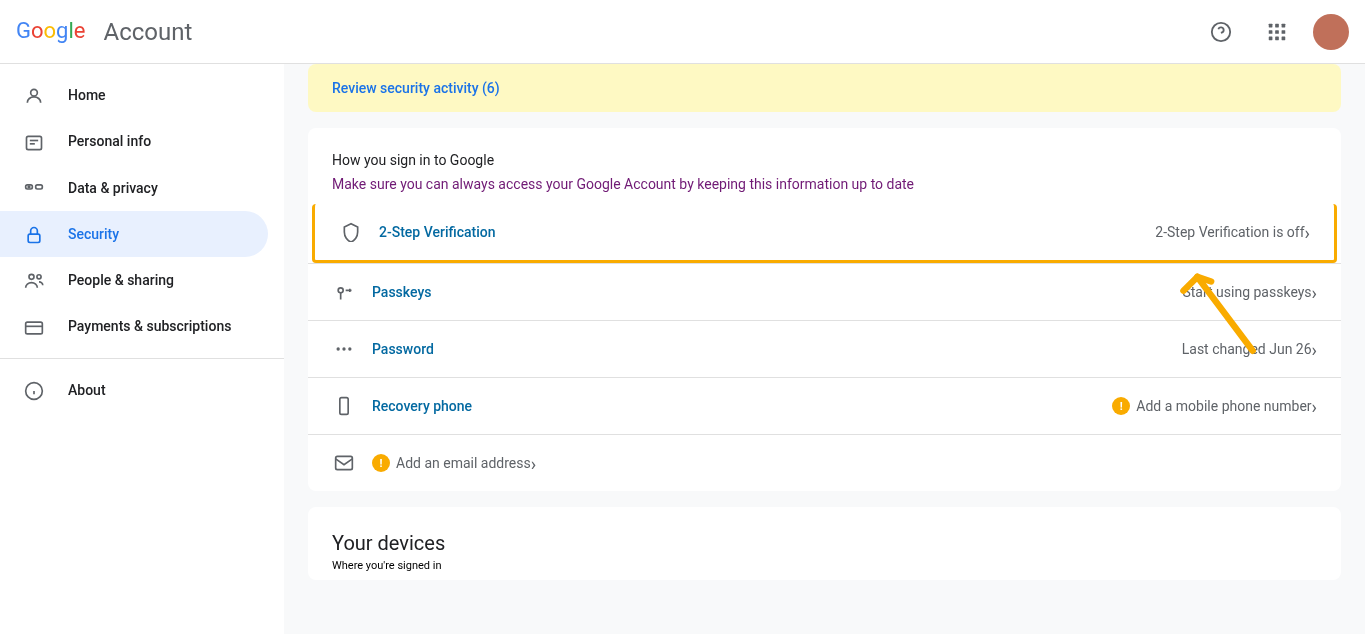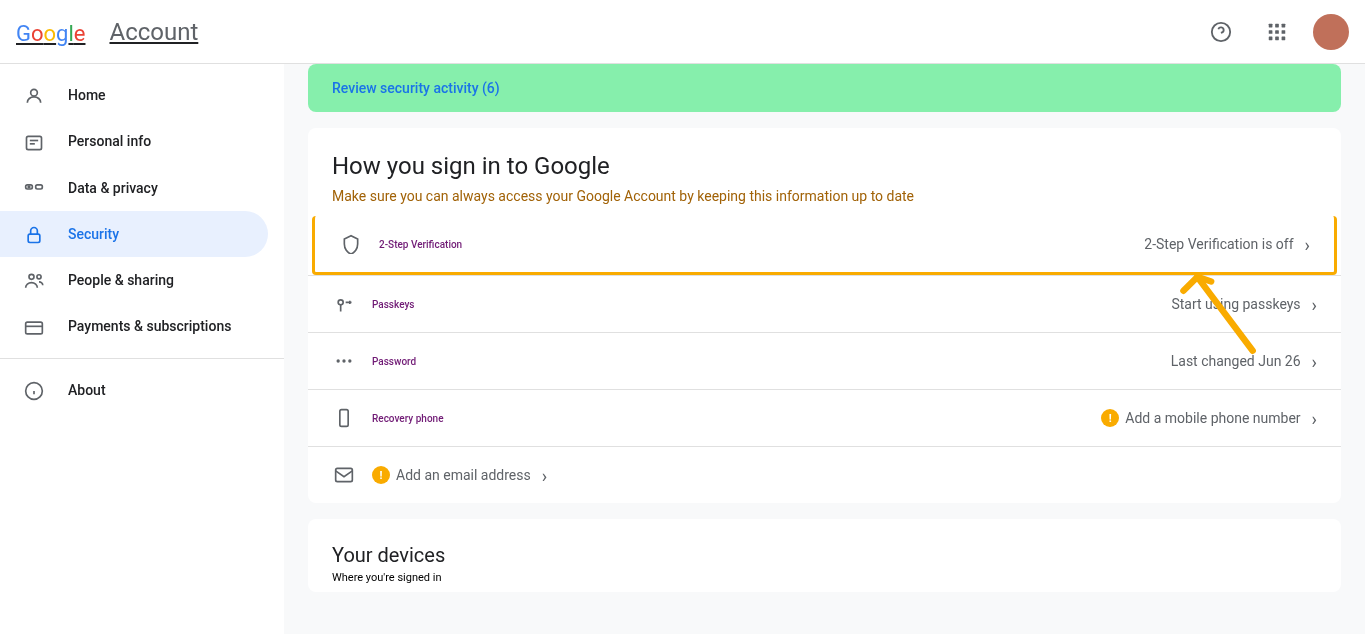--- a/index.html
+++ b/index.html
@@ -3,21 +3,21 @@
   <meta charset="utf-8">
   <style>
     * { margin: 0; padding: 0; box-sizing: border-box; }
     body { font-family: 'Roboto', Arial, sans-serif; background: #f8f9fa; color: #202124; font-size: 14px; overflow: hidden; }
 
     
     .header {
       display: flex; align-items: center; background: #fff; height: 64px;
       padding: 0 16px; border-bottom: 1px solid #e0e0e0; position: fixed; top: 0; left: 0; right: 0; z-index: 100;
     }
-    .header-logo { display: flex; align-items: flex-end; gap: 24px; margin-right: 20px; text-decoration: underline; }
+    .header-logo { display: flex; align-items: flex-start; gap: 18px; margin-right: 20px; }
     .google-text { font-size: 22px; font-weight: 400; }
     .google-g { color: #4285F4; }
     .google-o1 { color: #EA4335; }
     .google-o2 { color: #FBBC04; }
     .google-g2 { color: #4285F4; }
     .google-l { color: #34A853; }
     .google-e { color: #EA4335; }
     .account-text { color: #5f6368; font-size: 24px; font-weight: 400; }
     .search-box {
       display: flex; align-items: center; background: #f1f3f4; border-radius: 24px;
@@ -42,45 +42,45 @@
     .sidebar-item.active { background: #e8f0fe; color: #1a73e8; }
     .sidebar-item .icon { font-size: 18px; color: #5f6368; }
     .sidebar-item.active .icon { color: #1a73e8; }
     .sidebar-divider { height: 1px; background: #e0e0e0; margin: 8px 0; }
 
     
     .main { flex: 1; overflow-y: auto; padding: 0 24px 24px; background: #f8f9fa; }
 
     
     .security-banner {
-      background: #86efac; border-radius: 8px; padding: 16px 24px; margin-bottom: 16px;
+      background: #fef9c3; border-radius: 8px; padding: 16px 24px; margin-bottom: 16px;
       display: flex; align-items: center;
     }
     .security-link { color: #1a73e8; font-size: 14px; text-decoration: none; font-weight: 500; }
 
     
     .section-card {
       background: #fff; border-radius: 8px; margin-bottom: 16px; overflow: hidden;
     }
     .section-header { padding: 24px 24px 8px; }
-    .section-title { font-size: 24px; font-weight: 400; color: #202124; margin-bottom: 8px; }
-    .section-subtitle { font-size: 14px; color: #a16207; }
+    .section-title { font-size: 14px; font-weight: 400; color: #202124; margin-bottom: 8px; }
+    .section-subtitle { font-size: 14px; color: #701a75; }
 
     
     .list-item {
       display: flex; align-items: center; padding: 16px 24px;
       cursor: pointer; border-top: 1px solid #e0e0e0; position: relative;
     }
     .list-item.highlighted {
       border: 3px solid #f9ab00; background: #fff; margin: 4px;
       border-radius: 4px;
     }
     .list-item-icon { width: 24px; height: 24px; margin-right: 16px; color: #5f6368; display: flex; align-items: center; justify-content: center; flex-shrink: 0; }
-    .list-item-label { font-size: 10px; color: #701a75; font-weight: 500; flex: 1; }
-    .list-item-value { font-size: 14px; color: #5f6368; margin-right: 11px; display: flex; align-items: center; gap: 6px; }
+    .list-item-label { font-size: 14px; color: #0369a1; font-weight: 500; flex: 1; }
+    .list-item-value { font-size: 14px; color: #5f6368; margin-right: 0; display: flex; align-items: center; gap: 6px; }
     .list-item-chevron { color: #5f6368; font-size: 18px; }
     .warning-dot { width: 18px; height: 18px; border-radius: 50%; background: #f9ab00; display: inline-flex; align-items: center; justify-content: center; color: #fff; font-size: 11px; font-weight: bold; }
 
     
     .arrow-annotation {
       position: absolute; right: 80px; top: 240px; pointer-events: none; z-index: 10;
     }
     .arrow-svg { width: 120px; height: 120px; }
 
     

